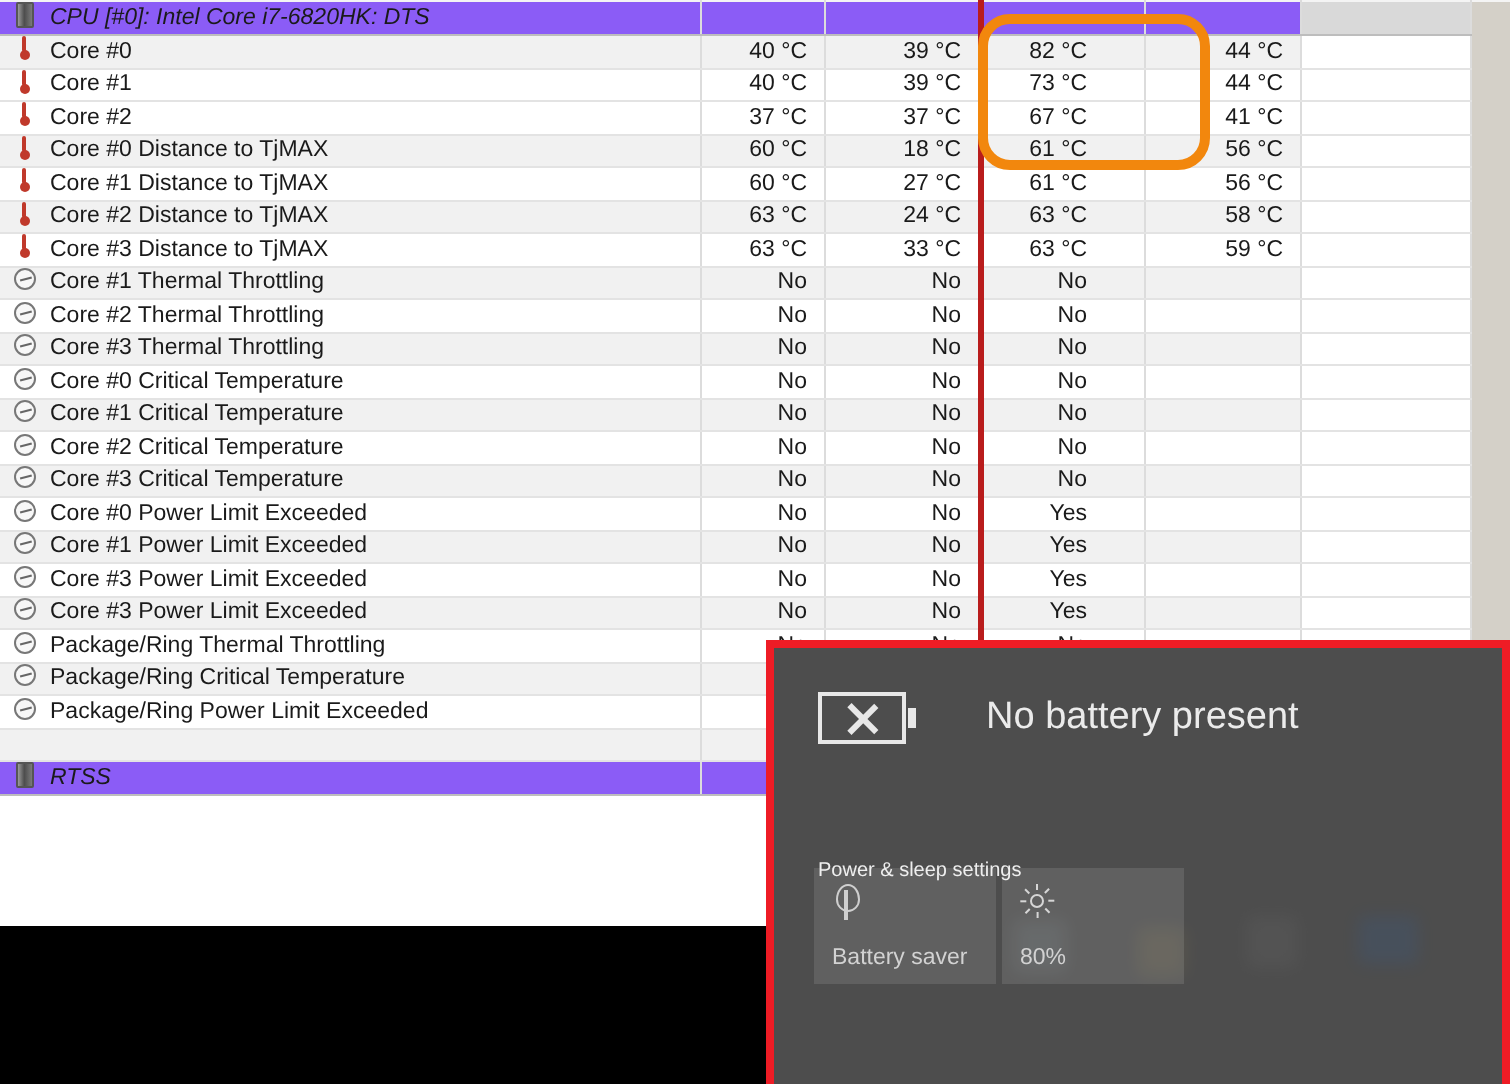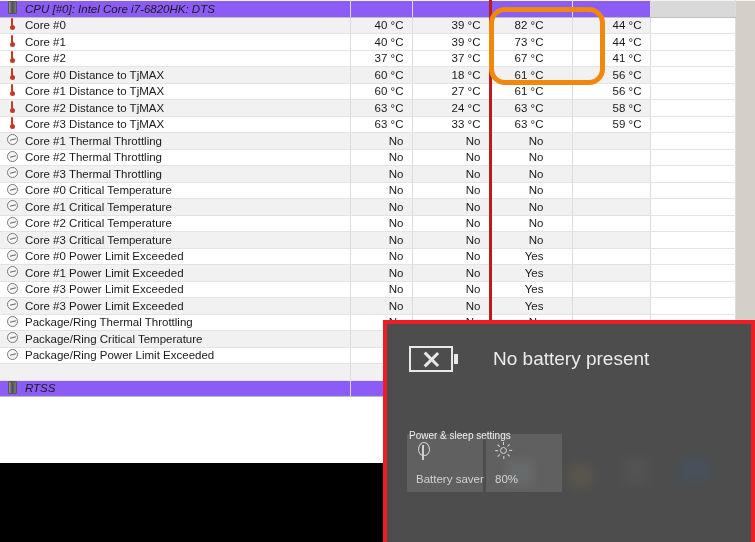--- a/index.html
+++ b/index.html
@@ -118,21 +118,21 @@
 
   .power-link {
     position: absolute; left: 22px; top: 78px;
     font-size: 10px; color: #ededed;
     cursor: pointer;
     margin-top: 28px;
   }
 
   .tiles { position: absolute; left: 20px; top: 110px; display: flex; gap: 3px; }
   .tile {
-    width: 76px; height: 58px; position: relative;
+    width: 91px; height: 58px; position: relative;
     background: rgba(255,255,255,0.11);
   }
   .tile-icon { position: absolute; left: 9px; top: 8px; color: #cfcfcf; }
   .tile-label {
     position: absolute; left: 9px; bottom: 7px;
     font-size: 11.5px; color: #d2d2d2; white-space: nowrap;
   }
   .leaf { width: 14px; height: 20px; position: relative; }
   .leaf::before {
     content: ""; position: absolute; left: 2px; top: 0;

